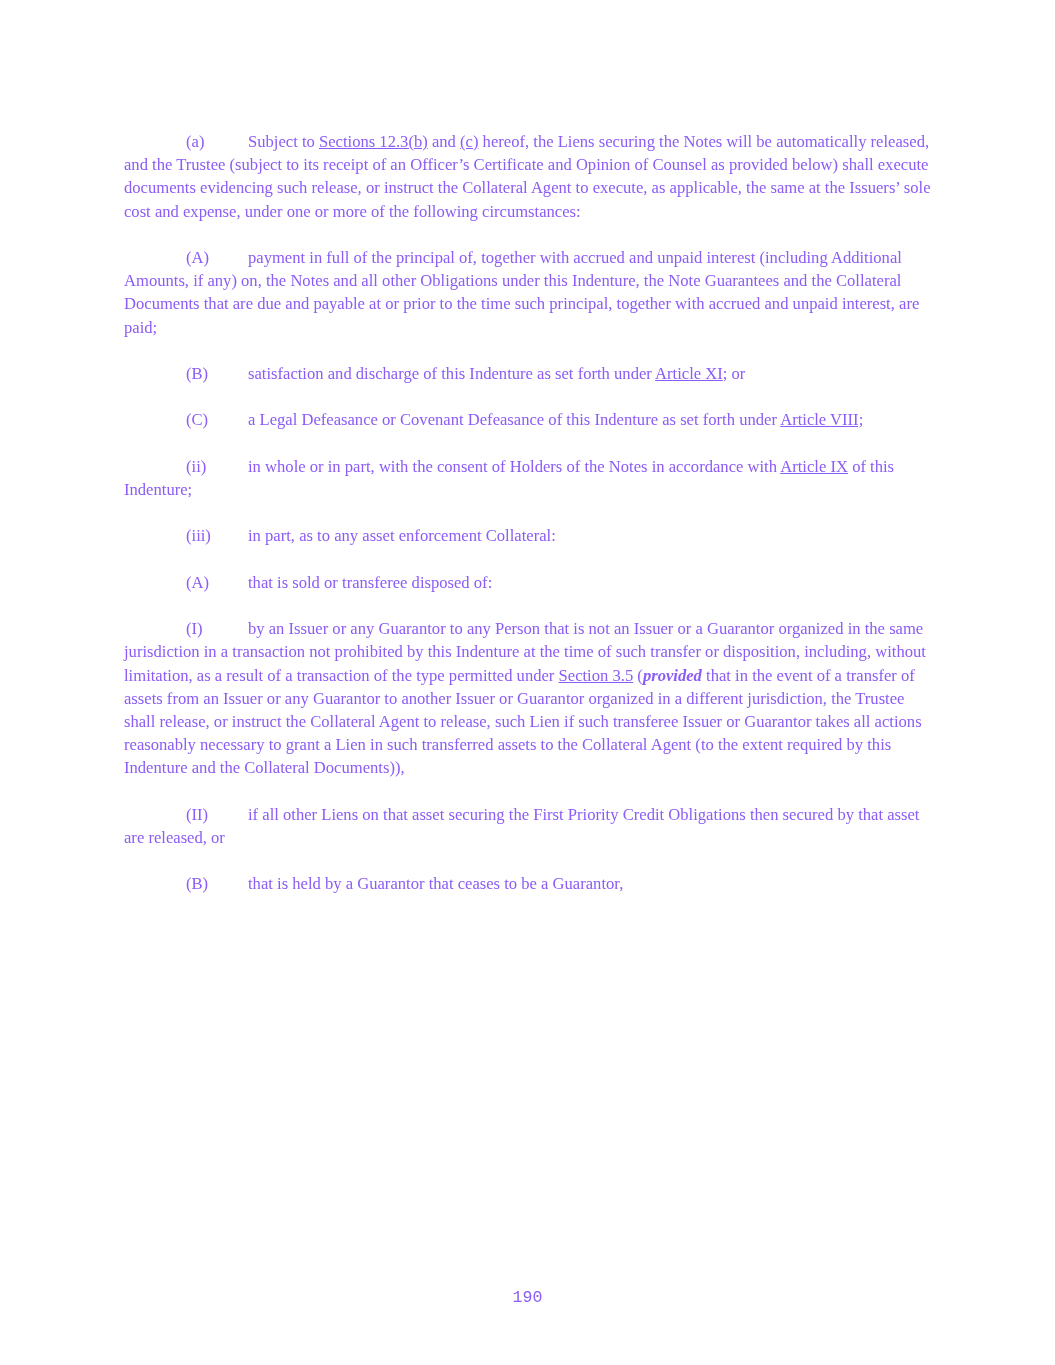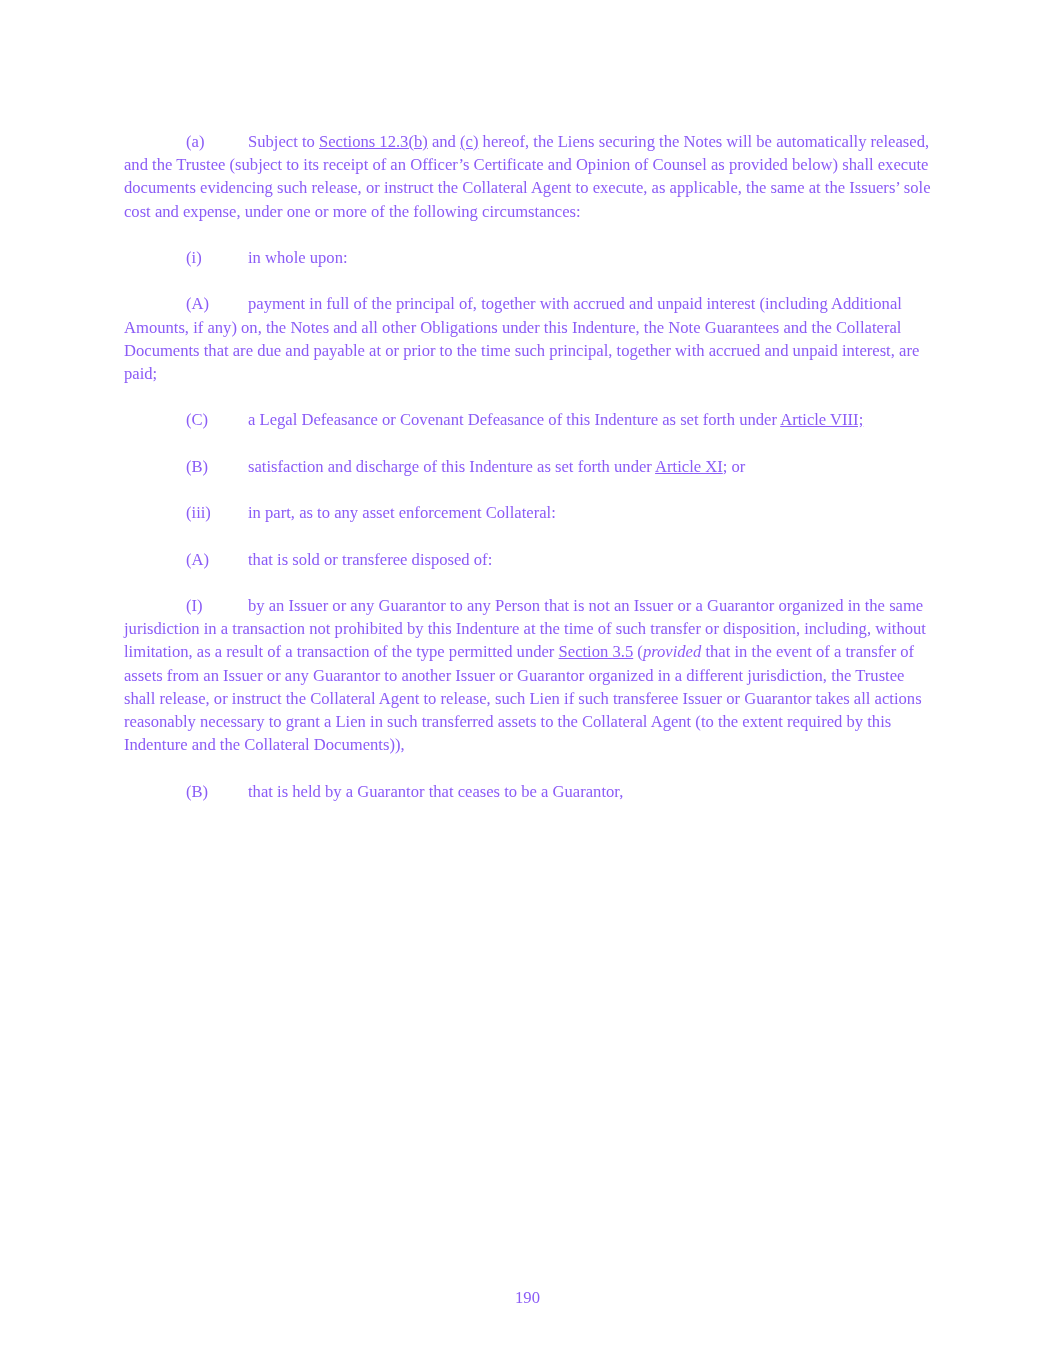--- a/index.html
+++ b/index.html
@@ -30,38 +30,40 @@
   .lvl-1 { margin-left: 0; }
   .lvl-2 { margin-left: 62px; }
   .lvl-3 { margin-left: 124px; }
   .lvl-4 { margin-left: 186px; }
   .label {
     display: inline-block;
     width: 62px;
     text-indent: 0;
   }
   .u { text-decoration: underline; }
-  .i { font-style: italic; }
+  .i { font-style: italic; font-weight: bold; }
   .page-footer {
     position: absolute;
     left: 0;
     top: 1274px;
     width: 1055px;
     text-align: center;
+    font-family: Liberation Mono, monospace;
   }
 </style>
 </head>
 <body>
 
 <div class="page">
   <main class="doc-body">
     <p class="lvl-1"><span class="label">(a)</span><span>Subject to </span><span class="u">Sections 12.3(b)</span><span> and </span><span class="u">(c)</span><span> hereof, the Liens securing the Notes will be automatically released, and the Trustee (subject to its receipt of an Officer’s Certificate and Opinion of Counsel as provided below) shall execute documents evidencing such release, or instruct the Collateral Agent to execute, as applicable, the same at the Issuers’ sole cost and expense, under one or more of the following circumstances:</span></p>
-    <p class="lvl-2"><span class="label">(i)</span><span>in whole upon:</span></p>
     <p class="lvl-3"><span class="label">(A)</span><span>payment in full of the principal of, together with accrued and unpaid interest (including Additional Amounts, if any) on, the Notes and all other Obligations under this Indenture, the Note Guarantees and the Collateral Documents that are due and payable at or prior to the time such principal, together with accrued and unpaid interest, are paid;</span></p>
+    <p class="lvl-3"><span class="label">(B)</span><span>satisfaction and discharge of this Indenture as set forth under </span><span class="u">Article XI</span><span>; or</span></p>
     <p class="lvl-3"><span class="label">(C)</span><span>a Legal Defeasance or Covenant Defeasance of this Indenture as set forth under </span><span class="u">Article VIII;</span></p>
-    <p class="lvl-3"><span class="label">(B)</span><span>satisfaction and discharge of this Indenture as set forth under </span><span class="u">Article XI</span><span>; or</span></p>
+    <p class="lvl-2"><span class="label">(ii)</span><span>in whole or in part, with the consent of Holders of the Notes in accordance with </span><span class="u">Article IX</span><span> of this Indenture;</span></p>
     <p class="lvl-2"><span class="label">(iii)</span><span>in part, as to any asset enforcement Collateral:</span></p>
     <p class="lvl-3"><span class="label">(A)</span><span>that is sold or transferee disposed of:</span></p>
     <p class="lvl-4"><span class="label">(I)</span><span>by an Issuer or any Guarantor to any Person that is not an Issuer or a Guarantor organized in the same jurisdiction in a transaction not prohibited by this Indenture at the time of such transfer or disposition, including, without limitation, as a result of a transaction of the type permitted under </span><span class="u">Section 3.5</span><span> (</span><span class="i">provided</span><span> that in the event of a transfer of assets from an Issuer or any Guarantor to another Issuer or Guarantor organized in a different jurisdiction, the Trustee shall release, or instruct the Collateral Agent to release, such Lien if such transferee Issuer or Guarantor takes all actions reasonably necessary to grant a Lien in such transferred assets to the Collateral Agent (to the extent required by this Indenture and the Collateral Documents)),</span></p>
+    <p class="lvl-4"><span class="label">(II)</span><span>if all other Liens on that asset securing the First Priority Credit Obligations then secured by that asset are released, or</span></p>
     <p class="lvl-3"><span class="label">(B)</span><span>that is held by a Guarantor that ceases to be a Guarantor,</span></p>
   </main>
   <div class="page-footer">190</div>
 </div>
 
 </body></html>

